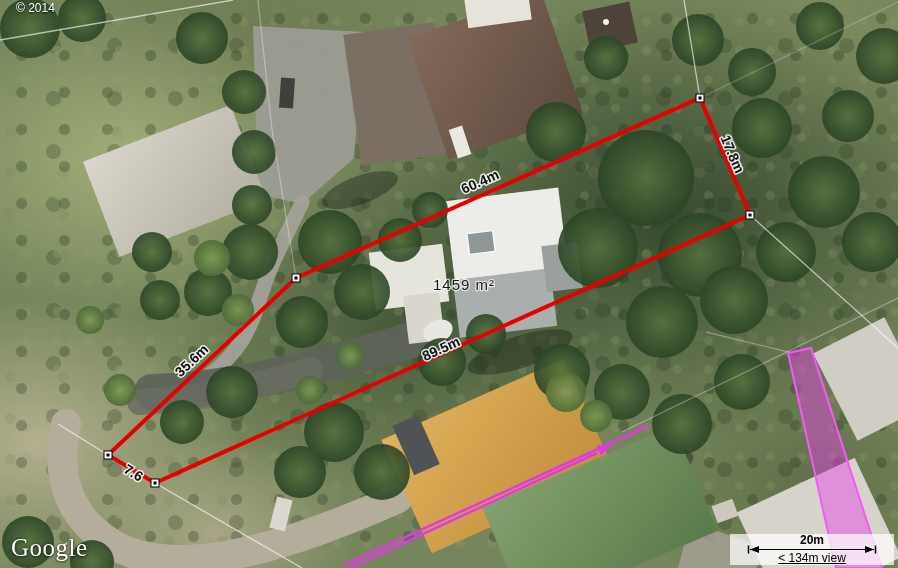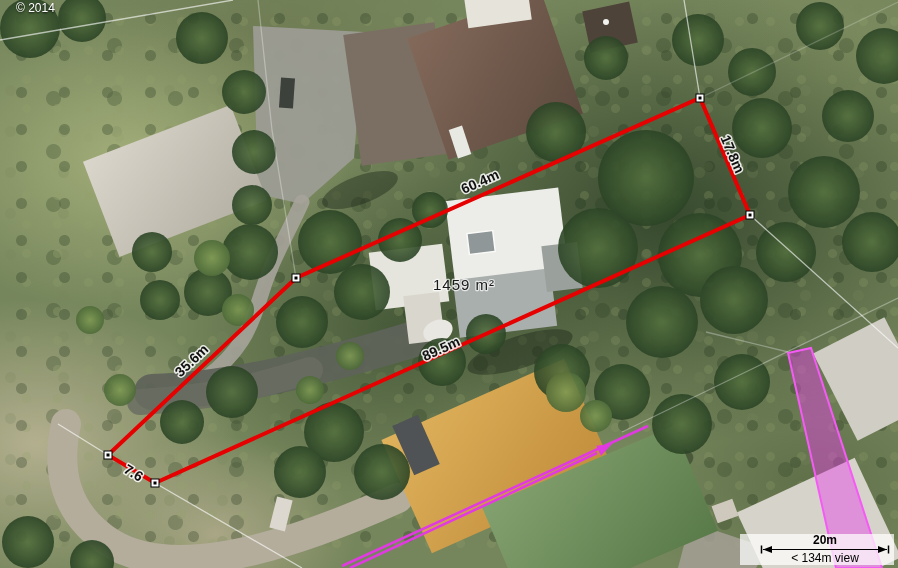--- a/index.html
+++ b/index.html
@@ -50,26 +50,26 @@
   .google-logo{
     position:absolute;left:11px;bottom:6px;color:#fff;z-index:8;
     font-family:"Liberation Serif",serif;font-size:25px;letter-spacing:.5px;
     text-shadow:0 1px 3px rgba(0,0,0,.65),0 0 2px rgba(0,0,0,.5);
   }
   .attribution{
     position:absolute;right:5px;bottom:5px;color:rgba(255,255,255,.9);font-size:12px;
     text-shadow:0 1px 2px rgba(0,0,0,.7);z-index:5;white-space:nowrap;
   }
   .scalebar{
-    position:absolute;right:4px;bottom:3px;width:138px;z-index:6;
-    background:rgba(255,255,255,.72);padding:1px 0 1px 16px;text-align:center;color:#000;
+    position:absolute;right:4px;bottom:3px;width:164px;z-index:6;
+    background:rgba(255,255,255,.72);padding:1px 0 1px 0;text-align:center;color:#000;
   }
   .sb-dist{font-size:12px;font-weight:bold;line-height:11px;}
   .sb-arrow{display:block;margin:-1px auto -1px auto;}
-  .sb-view{font-size:12px;line-height:11px;}
+  .sb-view{font-size:12px;line-height:11px;text-decoration:underline;}
 </style>
 </head>
 <body>
 
 <div id="stage">
   <div class="map-base"></div>
   <div class="map-texture"></div>
 
   <svg class="overlay" width="898" height="568" viewBox="0 0 898 568">
     <defs>
@@ -247,20 +247,21 @@
       <text class="dim-label" x="482" y="186" transform="rotate(-24 482 186)">60.4m</text>
       <text class="dim-label" x="728" y="156" transform="rotate(67 728 156)">17.8m</text>
       <text class="dim-label" x="443" y="353" transform="rotate(-24.2 443 353)">89.5m</text>
       <text class="dim-label" x="195" y="364" transform="rotate(-43.5 195 364)">35.6m</text>
       <text class="dim-label" x="131" y="477" transform="rotate(31 131 477)">7.6</text>
       <text class="area-label" x="433" y="290">1459 m²</text>
     </g>
   </svg>
 
   <div class="copyright-top">© 2014</div>
+  <div class="google-logo">Google</div>
 
   <div class="scalebar">
     <div class="sb-dist">20m</div>
     <svg class="sb-arrow" width="130" height="9" viewBox="0 0 130 9">
       <line x1="1.5" y1="0.5" x2="1.5" y2="8.5" stroke="#000" stroke-width="1.5"></line>
       <line x1="128.5" y1="0.5" x2="128.5" y2="8.5" stroke="#000" stroke-width="1.5"></line>
       <line x1="3" y1="4.5" x2="127" y2="4.5" stroke="#000" stroke-width="1.2"></line>
       <polygon points="3,4.5 12,1 12,8" fill="#000"></polygon>
       <polygon points="127,4.5 118,1 118,8" fill="#000"></polygon>
     </svg>

